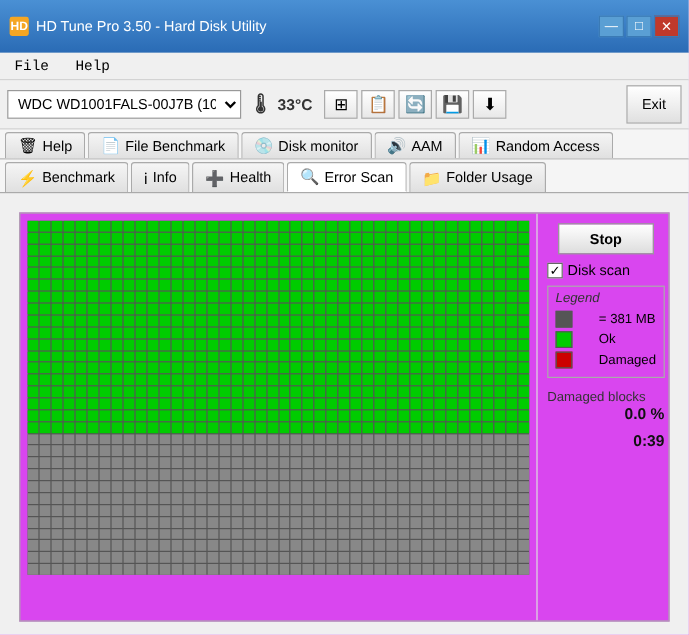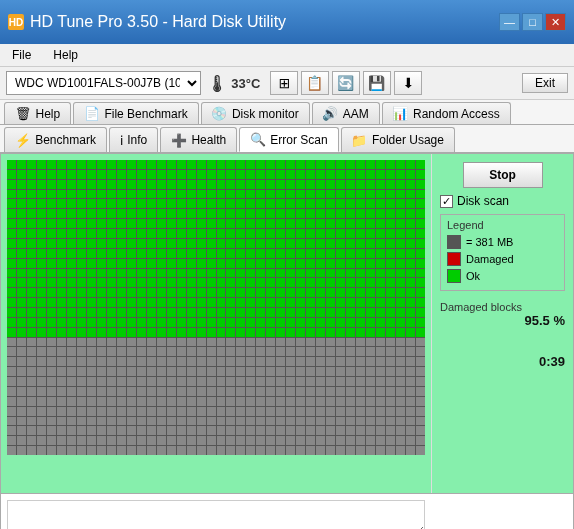--- a/index.html
+++ b/index.html
@@ -34,21 +34,21 @@
       background: #f5a623;
       border-radius: 2px;
       display: flex;
       align-items: center;
       justify-content: center;
       font-size: 10px;
       color: white;
       font-weight: bold;
     }
     .title-text {
-      font-size: 16px;
+      font-size: 12px;
       font-weight: normal;
     }
     .title-controls {
       display: flex;
       gap: 2px;
     }
     .title-btn {
       width: 21px;
       height: 18px;
       background: #5a9fd4;
@@ -64,20 +64,21 @@
       background: #c0392b;
     }
 
     
     .menu-bar {
       background: #f0f0f0;
       border-bottom: 1px solid #ccc;
       padding: 2px 6px;
       display: flex;
       gap: 10px;
+      font-family: Liberation Mono, monospace;
     }
     .menu-item {
       padding: 2px 6px;
       cursor: pointer;
       font-size: 12px;
     }
 
     
     .toolbar {
       background: #f0f0f0;
@@ -122,21 +123,21 @@
       justify-content: center;
       font-size: 14px;
     }
     .exit-btn {
       margin-left: auto;
       padding: 2px 12px;
       border: 1px solid #aaa;
       background: linear-gradient(to bottom, #fff, #e0e0e0);
       cursor: pointer;
       font-size: 12px;
-      height: 20px;
+      height: 32px;
     }
 
     
     .tabs-row1, .tabs-row2 {
       display: flex;
       background: #f5f5f5;
       border-bottom: 1px solid #aaa;
       padding: 2px 4px 0;
       gap: 2px;
     }
@@ -159,23 +160,23 @@
       z-index: 1;
       position: relative;
     }
     .tab-icon {
       font-size: 13px;
     }
 
     
     .main-content {
       display: flex;
-      background: #86efac;
+      background: #d946ef;
       border: 1px solid #aaa;
-      margin: 0;
+      margin: 16px;
       height: 341px;
       overflow: hidden;
     }
 
     
     .grid-area {
       flex: 0 0 430px;
       padding: 6px;
       overflow: hidden;
     }
@@ -235,38 +236,39 @@
 
     .legend-section {
       border: 1px solid #aaa;
       padding: 4px 6px;
       font-size: 11px;
     }
     .legend-title {
       font-size: 11px;
       margin-bottom: 4px;
       color: #333;
+      font-style: italic;
     }
     .legend-item {
       display: flex;
       align-items: center;
-      gap: 5px;
+      gap: 22px;
       margin-bottom: 3px;
       font-size: 11px;
     }
     .legend-color {
       width: 14px;
       height: 14px;
       border: 1px solid #555;
     }
 
     .stats-section {
       display: flex;
       flex-direction: column;
-      gap: 26px;
+      gap: 8px;
       margin-top: 4px;
     }
     .stat-group {
       display: flex;
       flex-direction: column;
     }
     .stat-label {
       font-size: 11px;
       color: #333;
     }
@@ -1656,33 +1658,33 @@
       <span>Disk scan</span>
     </div>
 
     <div class="legend-section">
       <div class="legend-title">Legend</div>
       <div class="legend-item">
         <div class="legend-color" style="background:#555;"></div>
         <span>= 381 MB</span>
       </div>
       <div class="legend-item">
+        <div class="legend-color" style="background:#00cc00;"></div>
+        <span>Ok</span>
+      </div>
+      <div class="legend-item">
         <div class="legend-color" style="background:#cc0000;"></div>
         <span>Damaged</span>
       </div>
-      <div class="legend-item">
-        <div class="legend-color" style="background:#00cc00;"></div>
-        <span>Ok</span>
-      </div>
     </div>
 
     <div class="stats-section">
       <div class="stat-group">
         <span class="stat-label">Damaged blocks</span>
-        <span class="stat-value">95.5 %</span>
+        <span class="stat-value">0.0 %</span>
       </div>
       <div class="stat-group">
         <span class="stat-value">0:39</span>
       </div>
     </div>
   </div>
 </div>
 
 <div class="bottom-area">
   <textarea class="bottom-text-area" readonly="" style=""></textarea>

